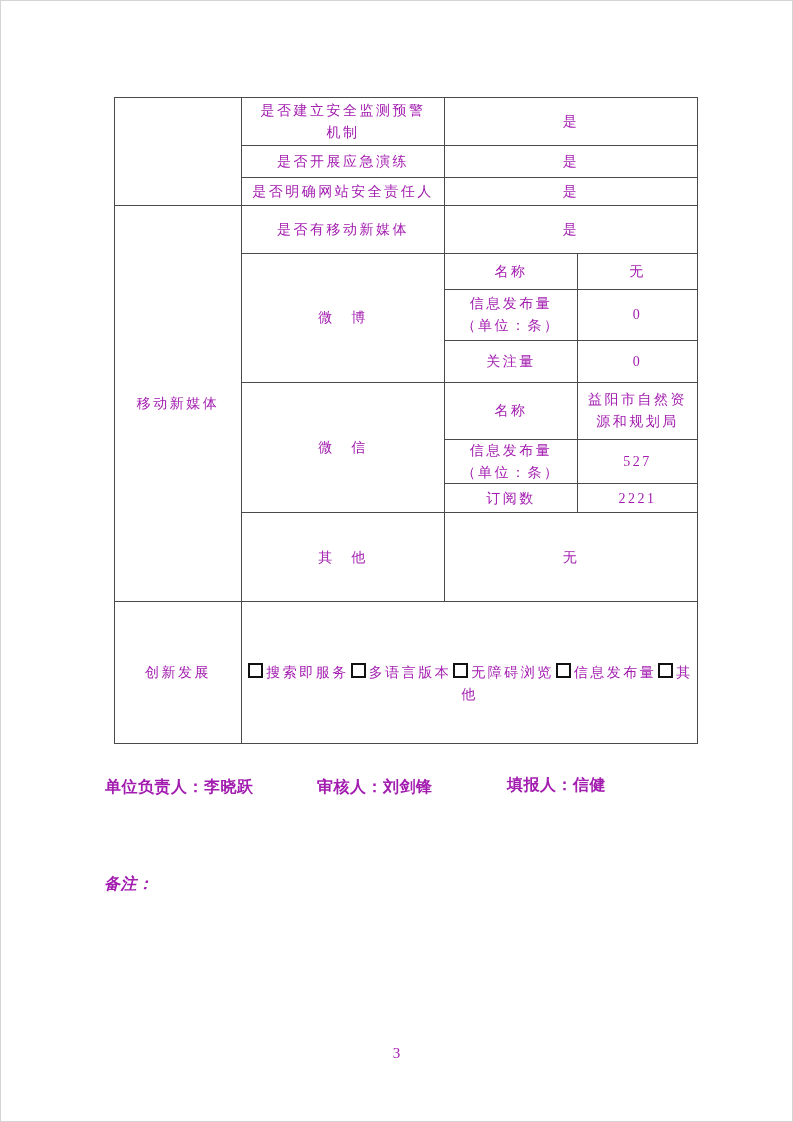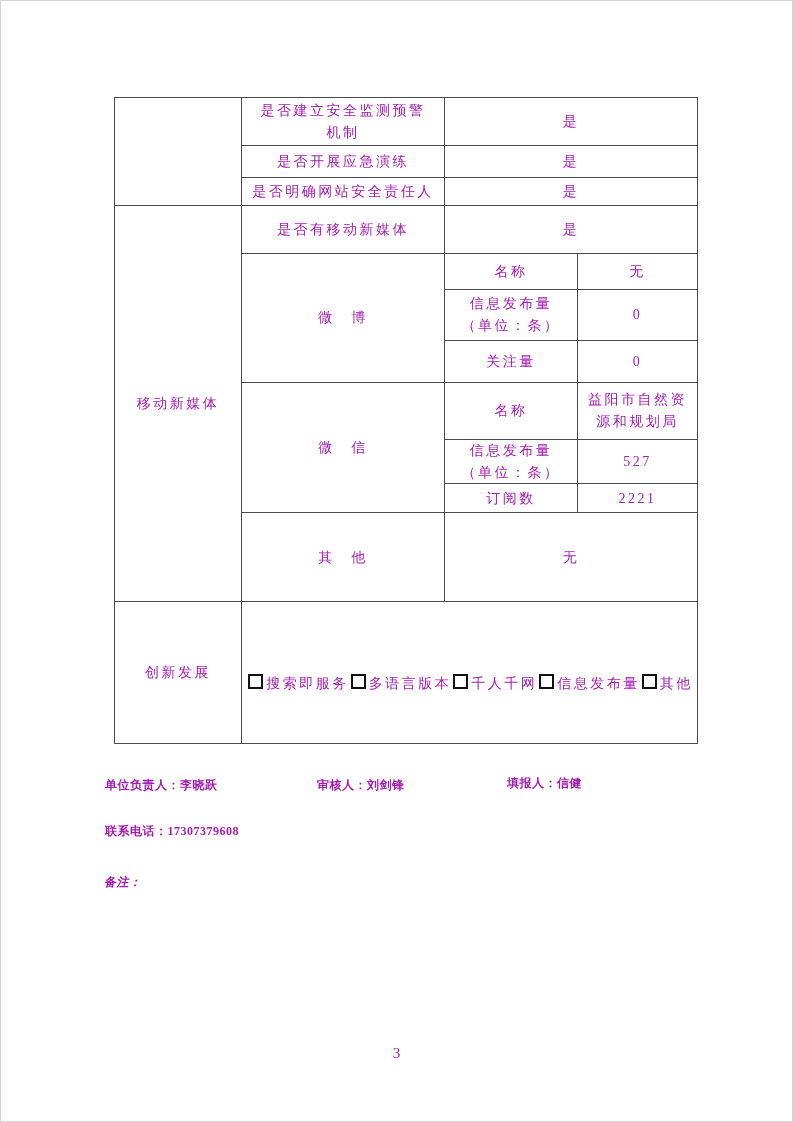--- a/index.html
+++ b/index.html
@@ -51,21 +51,21 @@
     margin: 0 3px 0 2px;
     vertical-align: -1px;
     background: #ffffff;
   }
   .opt { display: inline; font-family: Liberation Serif, serif; }
 
   
   .f {
     position: absolute;
     font-weight: 700;
-    font-size: 12px;
+    font-size: 16px;
     letter-spacing: 0.5px;
     white-space: pre;
   }
   .page-number {
     position: absolute;
     left: 0;
     top: 1044px;
     width: 100%;
     text-align: center;
     font-size: 15px;
@@ -139,28 +139,27 @@
     </tr>
 
     <tr style="height:89px">
       <td>其　他</td>
       <td colspan="2">无</td>
     </tr>
 
     <tr style="height:142px">
       <td>创新发展</td>
       <td colspan="3" class="innovation-cell">
-        <span class="opt"><span class="cb"></span><span>搜索即服务</span></span><span class="opt"><span class="cb"></span><span>多语言版本</span></span><span class="opt"><span class="cb"></span><span>千人千网</span></span><span class="opt"><span class="cb"></span><span>信息发布量</span></span><span class="opt"><span class="cb"></span><span>其他</span></span>
+        <span class="opt"><span class="cb"></span><span>搜索即服务</span></span><span class="opt"><span class="cb"></span><span>多语言版本</span></span><span class="opt"><span class="cb"></span><span>无障碍浏览</span></span><span class="opt"><span class="cb"></span><span>信息发布量</span></span><span class="opt"><span class="cb"></span><span>其他</span></span>
       </td>
     </tr>
   </tbody>
     </table>
 
   <div class="f" style="left:104px; top:776px;"><span>单位负责人：</span><span>李晓跃</span></div>
   <div class="f" style="left:316px; top:776px;"><span>审核人：</span><span>刘剑锋</span></div>
   <div class="f" style="left:506px; top:774px;"><span>填报人：</span><span>信健</span></div>
 
-  <div class="f" style="left:104px; top:822px;"><span>联系电话：</span><span>17307379608</span></div>
 
   <div class="f" style="left:103px; top:873px;font-style:italic;"><span>备注：</span></div>
 
   <div class="page-number">3</div>
 </div>
 
 </body></html>

